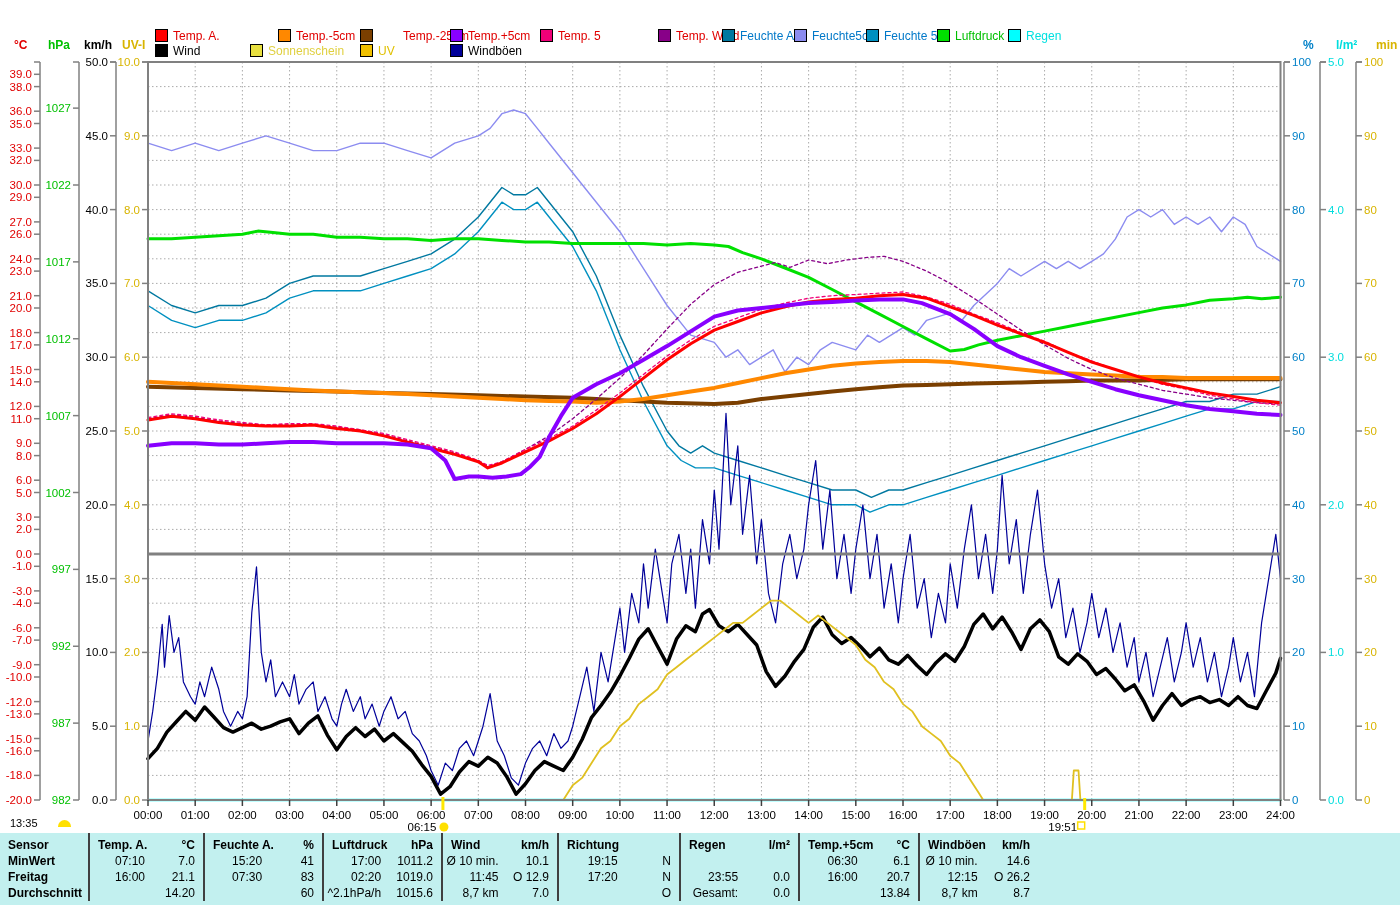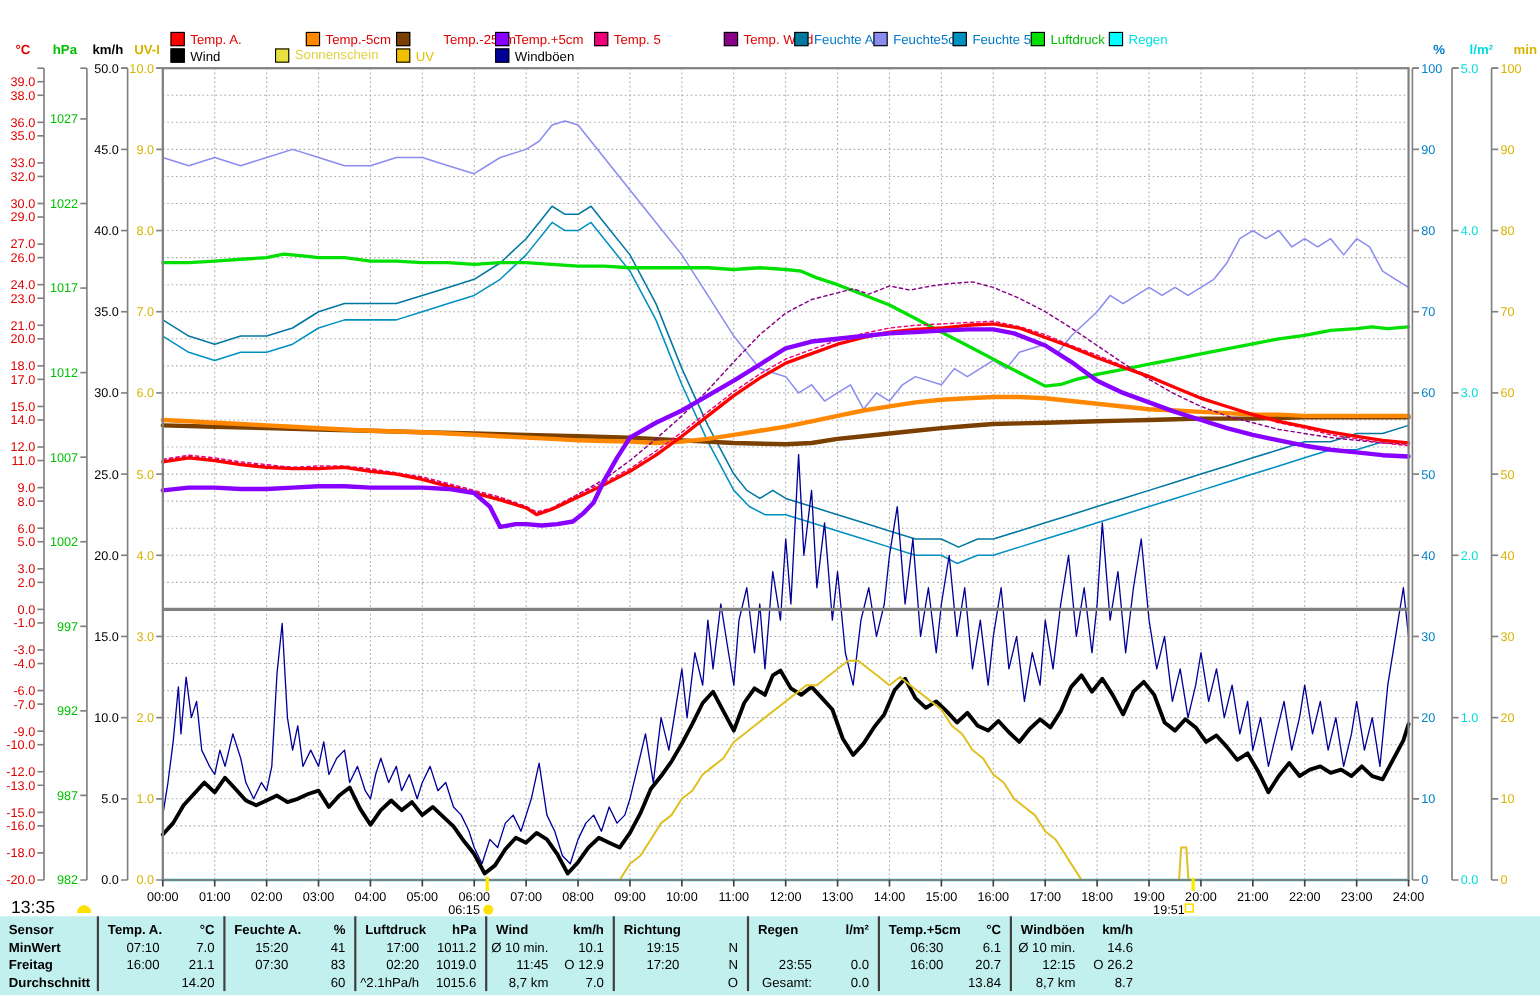--- a/index.html
+++ b/index.html
@@ -4,21 +4,21 @@
 <style>
   html,body{margin:0;padding:0;background:#ffffff;}
   .stage{position:relative;width:1400px;height:905px;background:#ffffff;overflow:hidden;
          font-family:"Liberation Sans","DejaVu Sans",sans-serif;}
   .title{position:absolute;top:6px;left:0;width:100%;text-align:center;
          font-size:14px;font-weight:bold;color:#000;}
   .legend-item{position:absolute;display:flex;align-items:center;gap:5px;font-size:12px;height:13px;}
   .legend-swatch{width:11px;height:11px;border:1px solid #000;flex:0 0 auto;}
   .unit-label{position:absolute;font-size:12px;font-weight:bold;}
   #chart-svg{position:absolute;left:0;top:0;}
-  .daylen{position:absolute;left:10px;top:817px;font-size:16px;color:#000;display:flex;align-items:center;gap:20px;}
+  .daylen{position:absolute;left:10px;top:817px;font-size:11px;color:#000;display:flex;align-items:center;gap:20px;}
   .half-sun{display:inline-block;width:13px;height:7px;background:#FFE000;border-radius:7px 7px 0 0;}
   .sumtable{position:absolute;left:0;top:833px;width:1400px;height:72px;background:#C2F0EF;
             display:flex;flex-direction:row;font-size:12px;color:#000;}
   .tgroup{height:68px;padding-top:4px;box-sizing:border-box;display:flex;flex-direction:column;}
   .tgroup.bordered{border-left:2px solid #404040;}
   .trow{height:16px;line-height:16px;display:flex;white-space:nowrap;overflow:hidden;}
   .trow .lc{flex:1.1;text-align:right;}
   .trow .rc{flex:1;text-align:right;padding-right:8px;}
   .trow.hdr{font-weight:bold;}
   .trow.hdr .lc{text-align:left;padding-left:8px;}
@@ -70,21 +70,21 @@
         <span style="color: rgb(0, 192, 0);">Luftdruck</span>
       </div>
       <div class="legend-item" style="left: 1008px; top: 29px;">
         <span class="legend-swatch" style="background: rgb(0, 255, 255);"></span>
         <span style="color: rgb(0, 224, 224);">Regen</span>
       </div>
       <div class="legend-item" style="left: 155px; top: 44px;">
         <span class="legend-swatch" style="background: rgb(0, 0, 0);"></span>
         <span style="color: rgb(0, 0, 0);">Wind</span>
       </div>
-      <div class="legend-item" style="left: 250px; top: 44px; align-items: flex-end;">
+      <div class="legend-item" style="left: 250px; top: 44px;">
         <span class="legend-swatch" style="background: rgb(232, 224, 64);"></span>
         <span style="color: rgb(224, 208, 64);">Sonnenschein</span>
       </div>
       <div class="legend-item" style="left: 360px; top: 44px;">
         <span class="legend-swatch" style="background: rgb(240, 192, 0);"></span>
         <span style="color: rgb(224, 192, 0);">UV</span>
       </div>
       <div class="legend-item" style="left: 450px; top: 44px;">
         <span class="legend-swatch" style="background: rgb(0, 0, 153);"></span>
         <span style="color: rgb(0, 0, 0);">Windböen</span>

